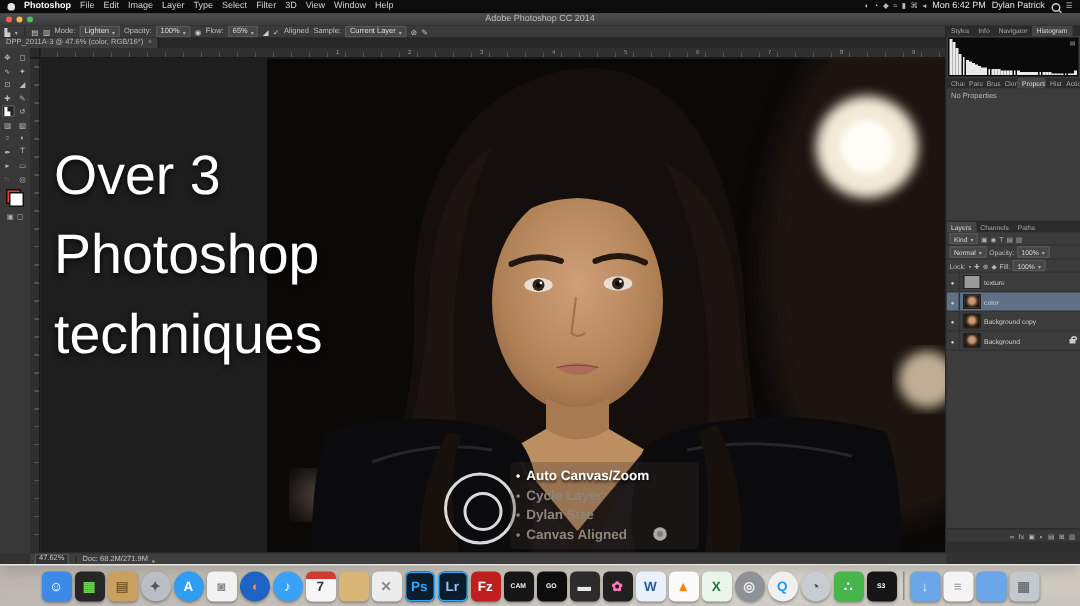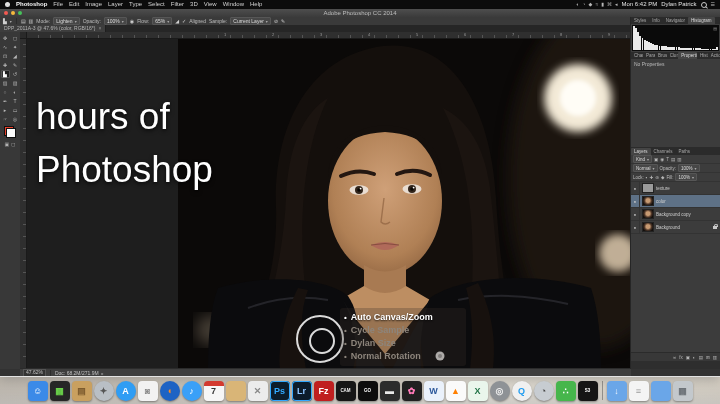--- a/index.html
+++ b/index.html
@@ -289,44 +289,45 @@
           <span class="rnum" style="left: 390px;">5</span>
           <span class="rnum" style="left: 438px;">6</span>
           <span class="rnum" style="left: 486px;">7</span>
           <span class="rnum" style="left: 534px;">8</span>
           <span class="rnum" style="left: 582px;">9</span>
         </div>
       <div class="vruler"></div>
       <div class="ruler-corner"></div>
 
       <div class="overlay-text">
-        <div>hours of</div>
+        <div>Over 3</div>
         <div>Photoshop</div>
+        <div>techniques</div>
       </div>
 
       <div class="zoom-rings">
         <div class="ring-outer"></div>
         <div class="ring-inner"></div>
       </div>
       <div class="shortcut-tip" id="shortcut-tip">
           <div class="tip-row active">
             <span class="bullet">•</span>
             <span>Auto Canvas/Zoom</span>
           </div>
           <div class="tip-row">
             <span class="bullet">•</span>
-            <span>Cycle Sample</span>
+            <span>Cycle Layer</span>
           </div>
           <div class="tip-row">
             <span class="bullet">•</span>
             <span>Dylan Size</span>
           </div>
           <div class="tip-row">
             <span class="bullet">•</span>
-            <span>Normal Rotation</span>
+            <span>Canvas Aligned</span>
           </div>
         </div>
     </div>
 
     <div class="statusbar">
       <span class="status-box">47.62%</span>
       <span class="opt-sep"></span>
       <span>Doc: 68.2M/271.9M</span>
       <span class="caret">▸</span>
     </div>

